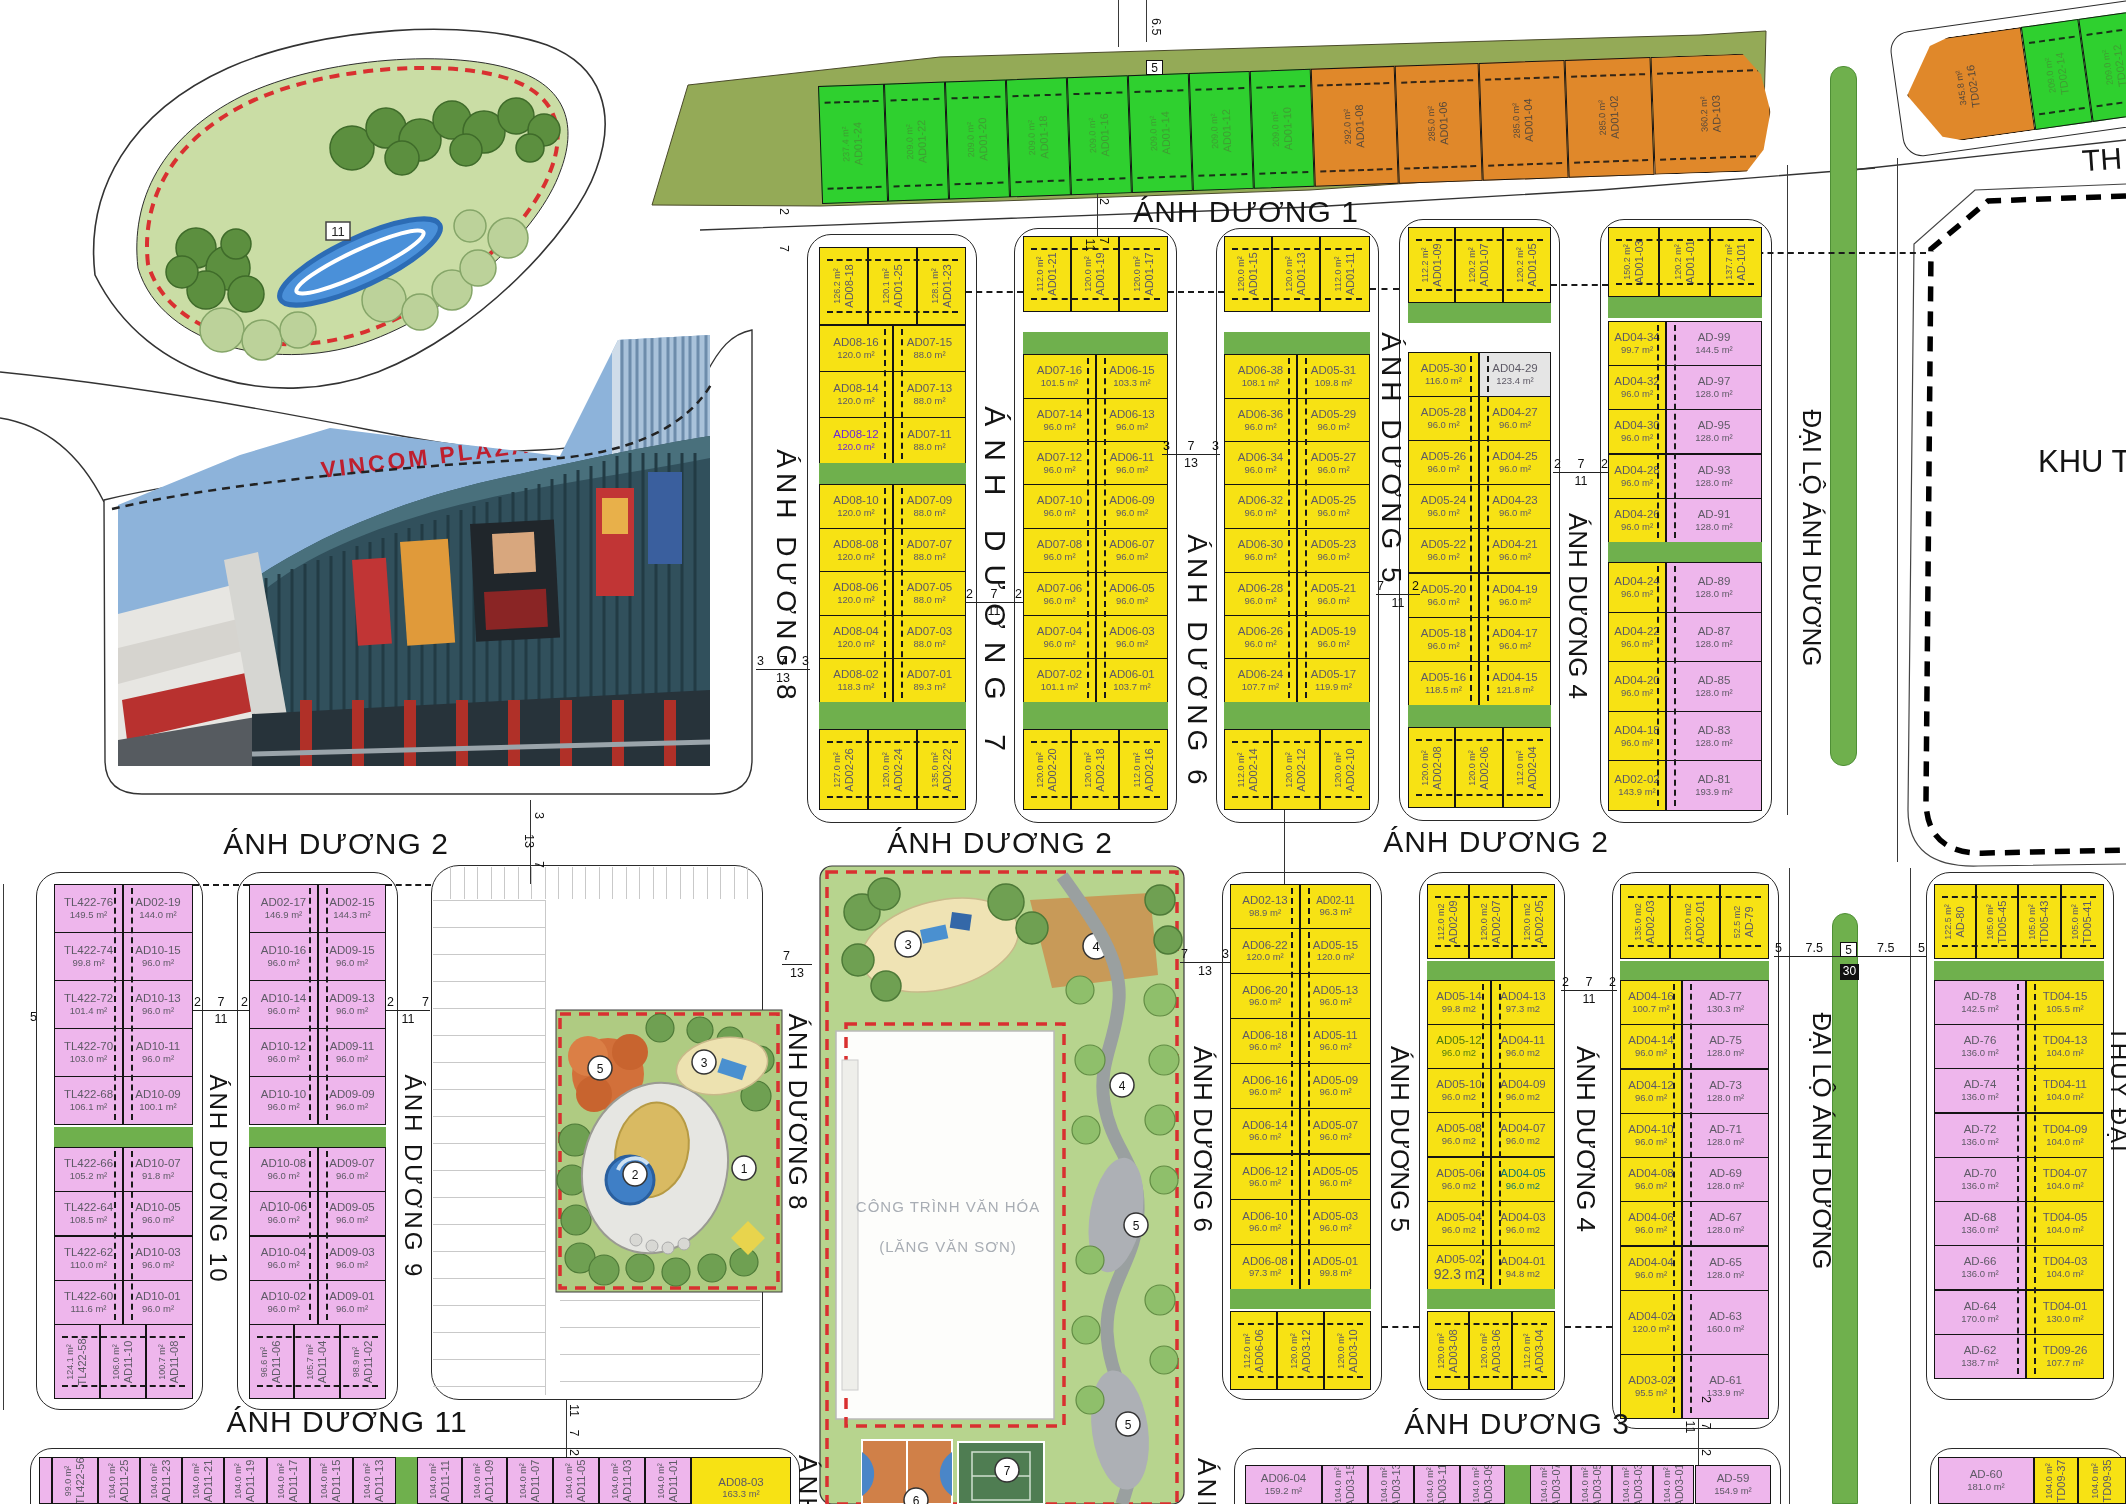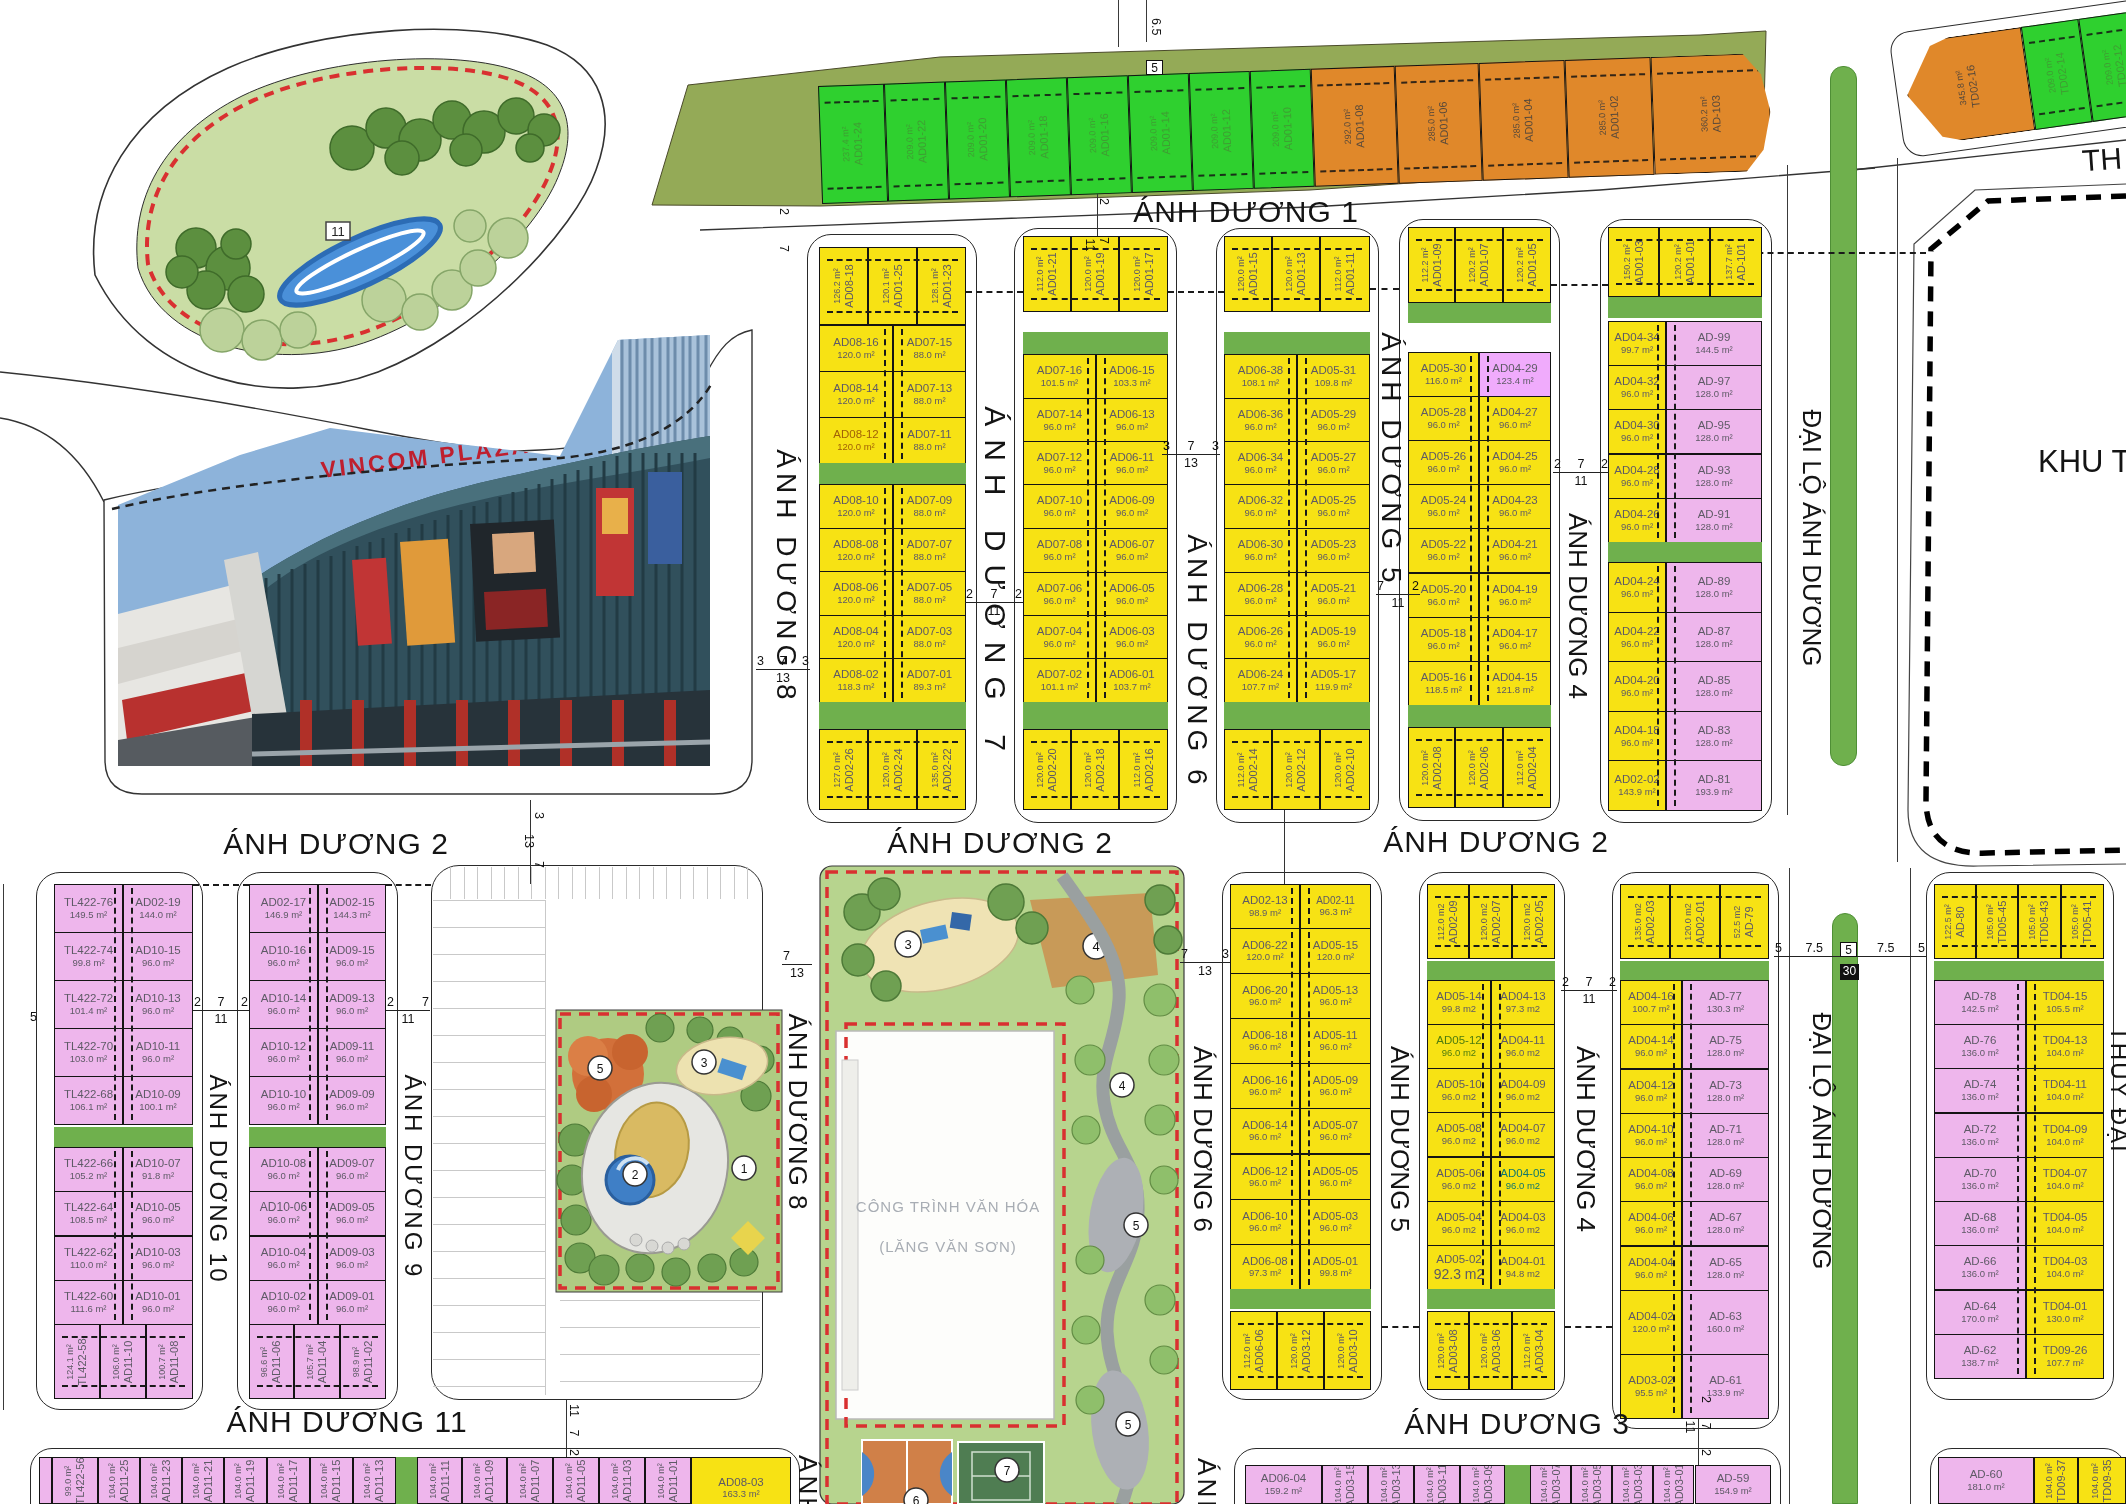--- a/index.html
+++ b/index.html
@@ -402,21 +402,21 @@
       <span style="font-size:9.5px">120.0 m²</span>
     </div>
   </div>
 <div class="cl" style="left:893px;top:371px;width:73px;height:47px;background:#f7e214;z-index:5">
     <div class="ct" style="color:#5e5a66">
       <span style="font-size:11.5px">AD07-13</span>
       <span style="font-size:9.5px">88.0 m²</span>
     </div>
   </div>
 <div class="cl" style="left:819px;top:417px;width:74px;height:47px;background:#f7e214;z-index:5">
-    <div class="ct" style="color:#a16207">
+    <div class="ct" style="color:#6d28d9">
       <span style="font-size:11.5px">AD08-12</span>
       <span style="font-size:9.5px">120.0 m²</span>
     </div>
   </div>
 <div class="cl" style="left:893px;top:417px;width:73px;height:47px;background:#f7e214;z-index:5">
     <div class="ct" style="color:#5e5a66">
       <span style="font-size:11.5px">AD07-11</span>
       <span style="font-size:9.5px">88.0 m²</span>
     </div>
   </div>
@@ -809,21 +809,21 @@
   </div>
 <div class="abs" style="left:1416px;top:239px;width:127px;height:0;border-top:2px dashed #1a1a1a;z-index:7"></div>
 <div class="abs" style="left:1416px;top:289px;width:127px;height:0;border-top:2px dashed #1a1a1a;z-index:7"></div>
 <div class="abs" style="left:1408px;top:303px;width:143px;height:20px;background:#6fb04d;z-index:6"></div>
 <div class="cl" style="left:1408px;top:352px;width:71px;height:45px;background:#f7e214;z-index:5">
     <div class="ct" style="color:#5e5a66">
       <span style="font-size:11.5px">AD05-30</span>
       <span style="font-size:9.5px">116.0 m²</span>
     </div>
   </div>
-<div class="cl" style="left:1479px;top:352px;width:72px;height:45px;background:#f0abfc;z-index:5">
+<div class="cl" style="left:1479px;top:352px;width:72px;height:45px;background:#e5e5e5;z-index:5">
     <div class="ct" style="color:#5e5a66">
       <span style="font-size:11.5px">AD04-29</span>
       <span style="font-size:9.5px">123.4 m²</span>
     </div>
   </div>
 <div class="cl" style="left:1408px;top:396px;width:71px;height:45px;background:#f7e214;z-index:5">
     <div class="ct" style="color:#5e5a66">
       <span style="font-size:11.5px">AD05-28</span>
       <span style="font-size:9.5px">96.0 m²</span>
     </div>

